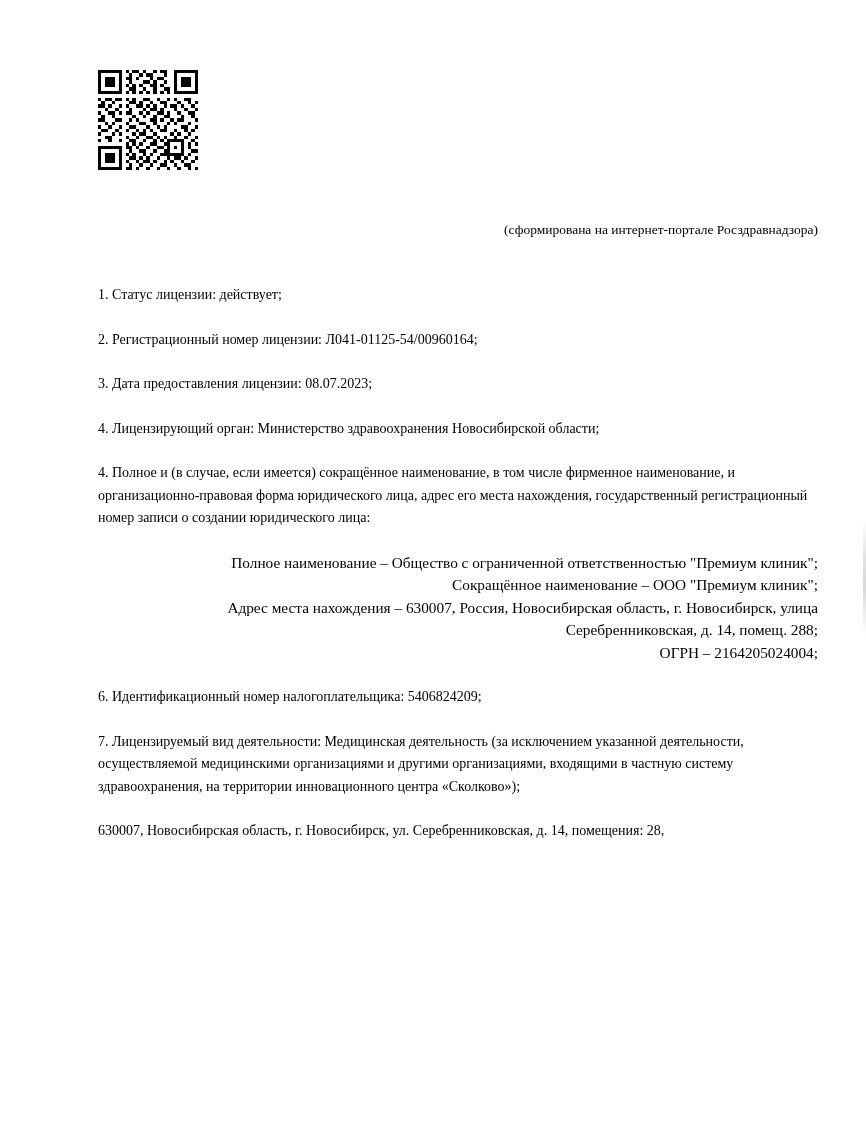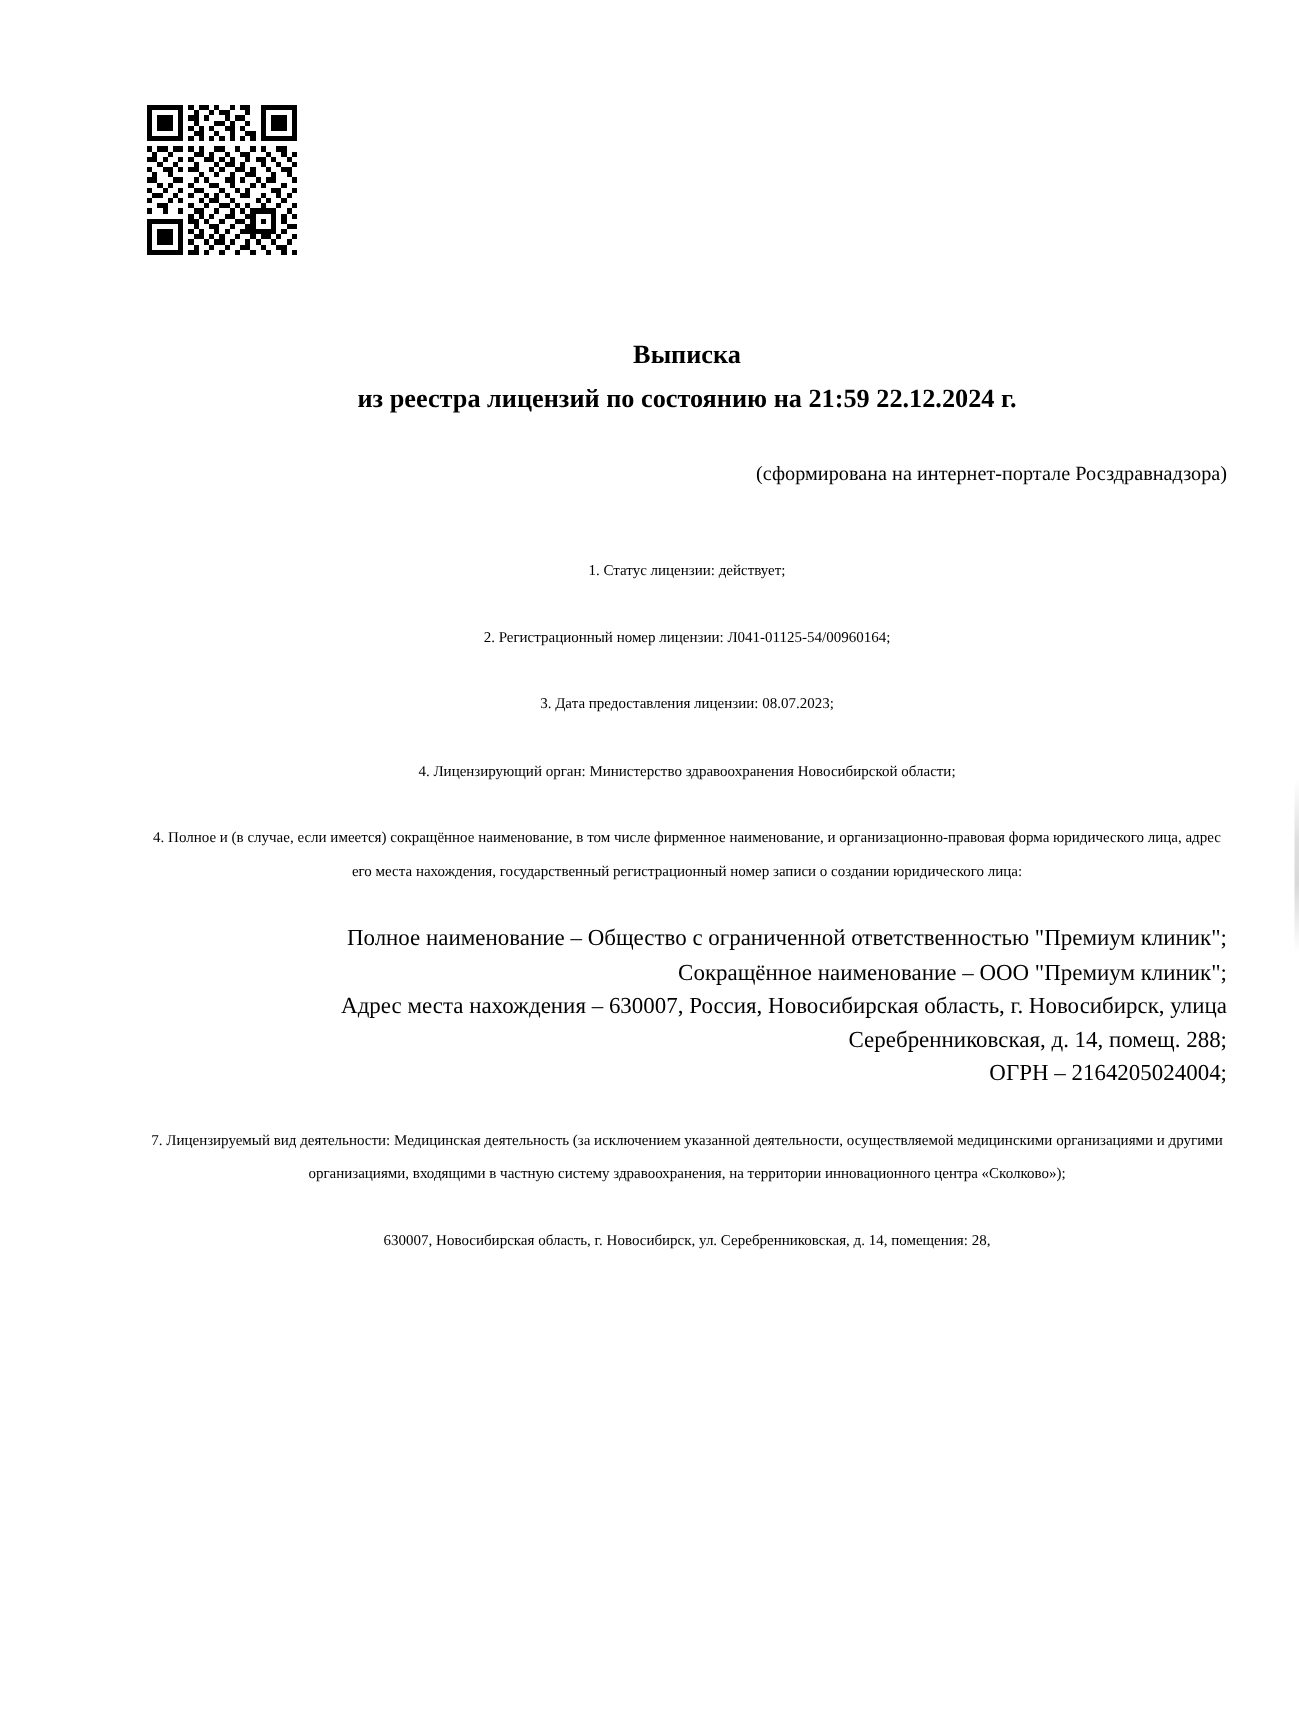--- a/index.html
+++ b/index.html
@@ -44,29 +44,28 @@
     font-weight: bold;
     font-size: 17.5px;
     line-height: 29px;
     margin: 0;
   }
   .title .line2 { display: block; }
 
   .subtitle {
     text-align: right;
     font-size: 13.5px;
-    margin-top: 28px;
     margin-right: 0px;
   }
 
   .para {
-    font-size: 10px;
+    font-size: 14px;
     line-height: 22.5px;
     margin-top: 22px;
-    text-align: center;
+    text-align: left;
   }
   .para.first { margin-top: 46px; }
 
   .block-lines {
     font-size: 15.3px;
     line-height: 22.5px;
     margin-top: 22px;
     text-align: right;
   }
   .block-lines div { white-space: normal; }
@@ -323,39 +322,36 @@
         <rect x="20" y="28" width="1" height="1"></rect>
           <rect x="23" y="28" width="1" height="1"></rect>
         <rect x="26" y="28" width="1" height="1"></rect>
           <rect x="28" y="28" width="1" height="1"></rect>
       </g>
     </svg>
   </div>
 
   <div class="content">
 
-    <div class="title">
-      <span>Выписка</span>
-      <span class="line2">из реестра лицензий по состоянию на 21:59 22.12.2024 г.</span>
-    </div>
 
     <div class="subtitle">(сформирована на интернет-портале Росздравнадзора)</div>
 
     <div class="para first">1. Статус лицензии: действует;</div>
     <div class="para">2. Регистрационный номер лицензии: Л041-01125-54/00960164;</div>
     <div class="para">3. Дата предоставления лицензии: 08.07.2023;</div>
     <div class="para">4. Лицензирующий орган: Министерство здравоохранения Новосибирской области;</div>
     <div class="para">4. Полное и (в случае, если имеется) сокращённое наименование, в том числе фирменное наименование, и организационно-правовая форма юридического лица, адрес его места нахождения, государственный регистрационный номер записи о создании юридического лица:</div>
 
     <div class="block-lines">
       <div>Полное наименование – Общество с ограниченной ответственностью "Премиум клиник";</div>
       <div>Сокращённое наименование – ООО "Премиум клиник";</div>
       <div>Адрес места нахождения – 630007, Россия, Новосибирская область, г. Новосибирск, улица Серебренниковская, д. 14, помещ. 288;</div>
       <div>ОГРН – 2164205024004;</div>
     </div>
 
+    <div class="para">6. Идентификационный номер налогоплательщика: 5406824209;</div>
     <div class="para">7. Лицензируемый вид деятельности: Медицинская деятельность (за исключением указанной деятельности, осуществляемой медицинскими организациями и другими организациями, входящими в частную систему здравоохранения, на территории инновационного центра «Сколково»);</div>
     <div class="para">630007, Новосибирская область, г. Новосибирск, ул. Серебренниковская, д. 14, помещения: 28,</div>
 
   </div>
 
   <div class="thin-edge"></div>
 </div>
 
 </body></html>

